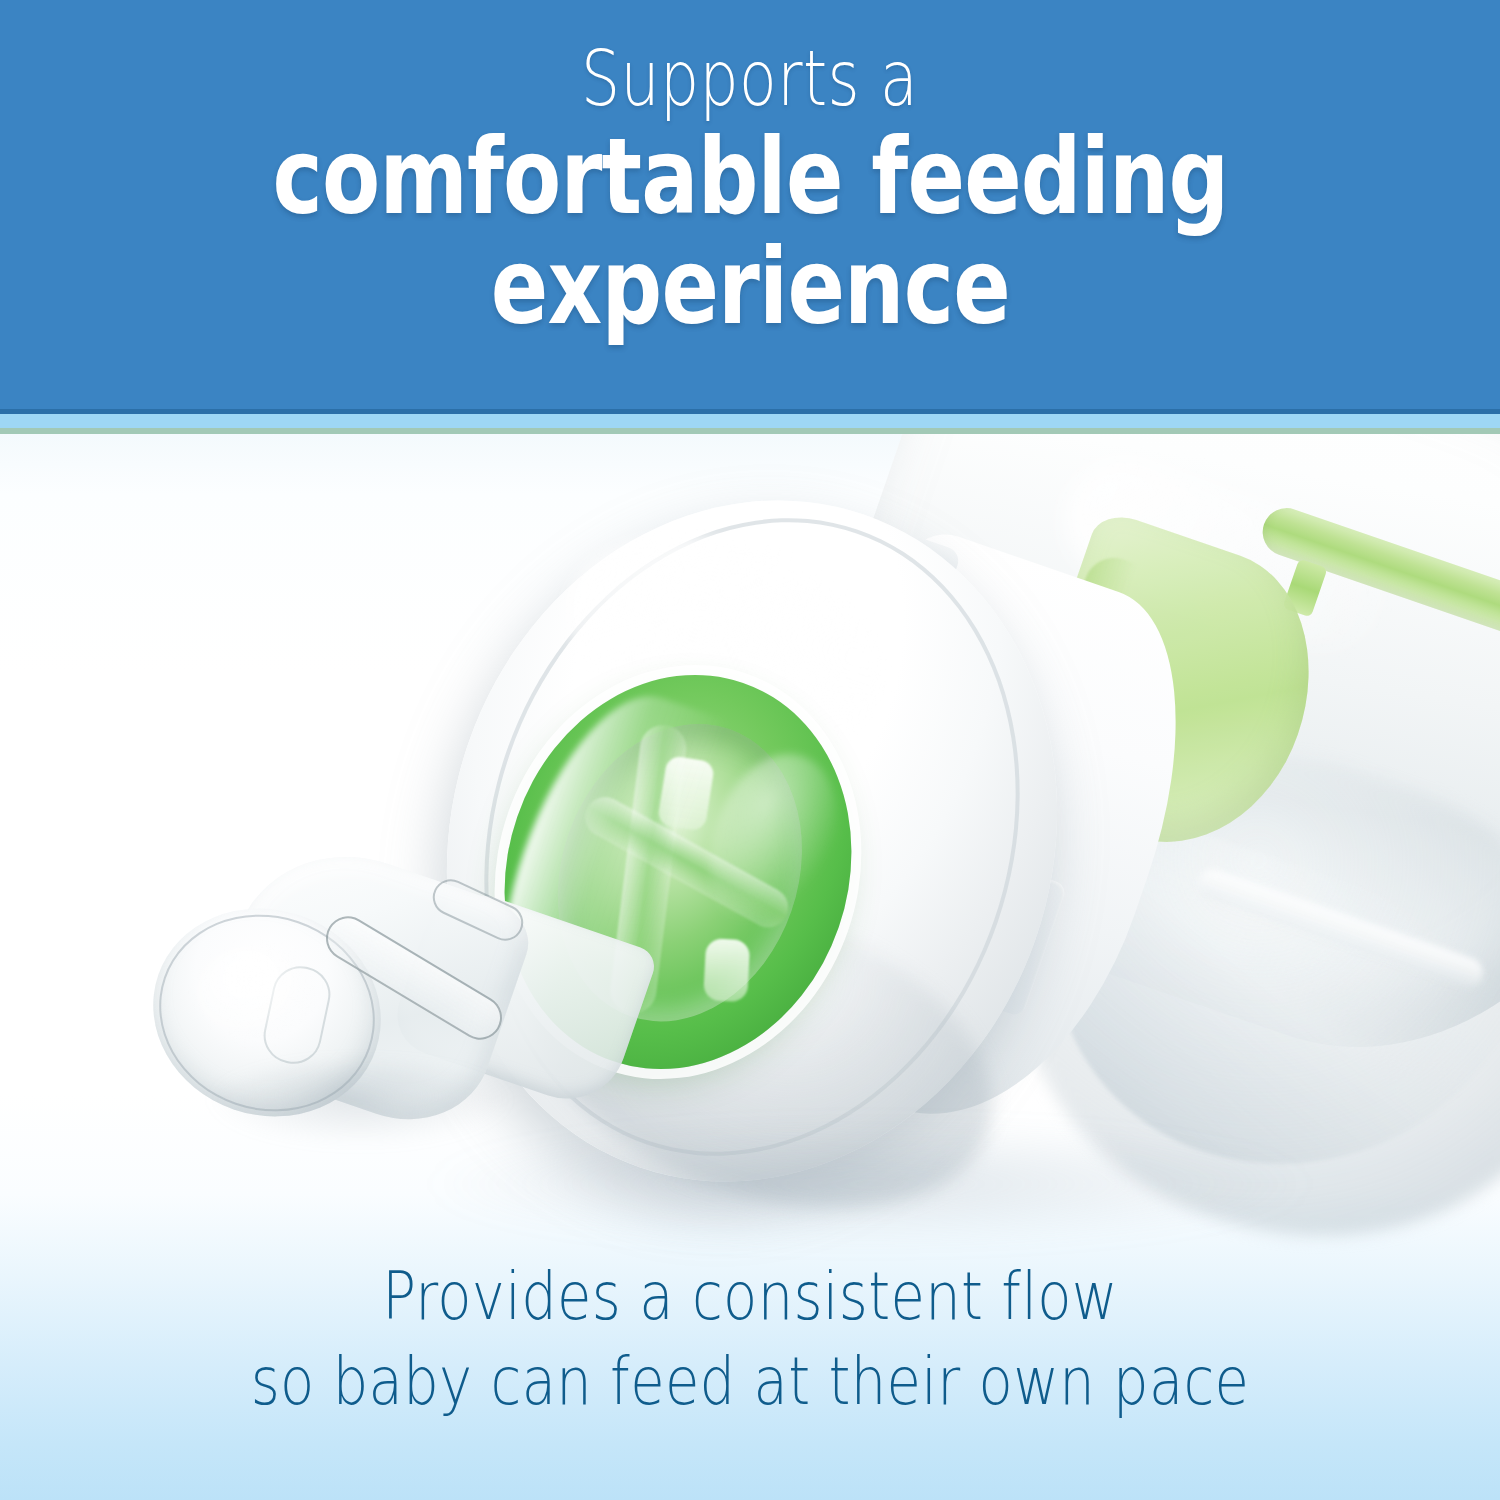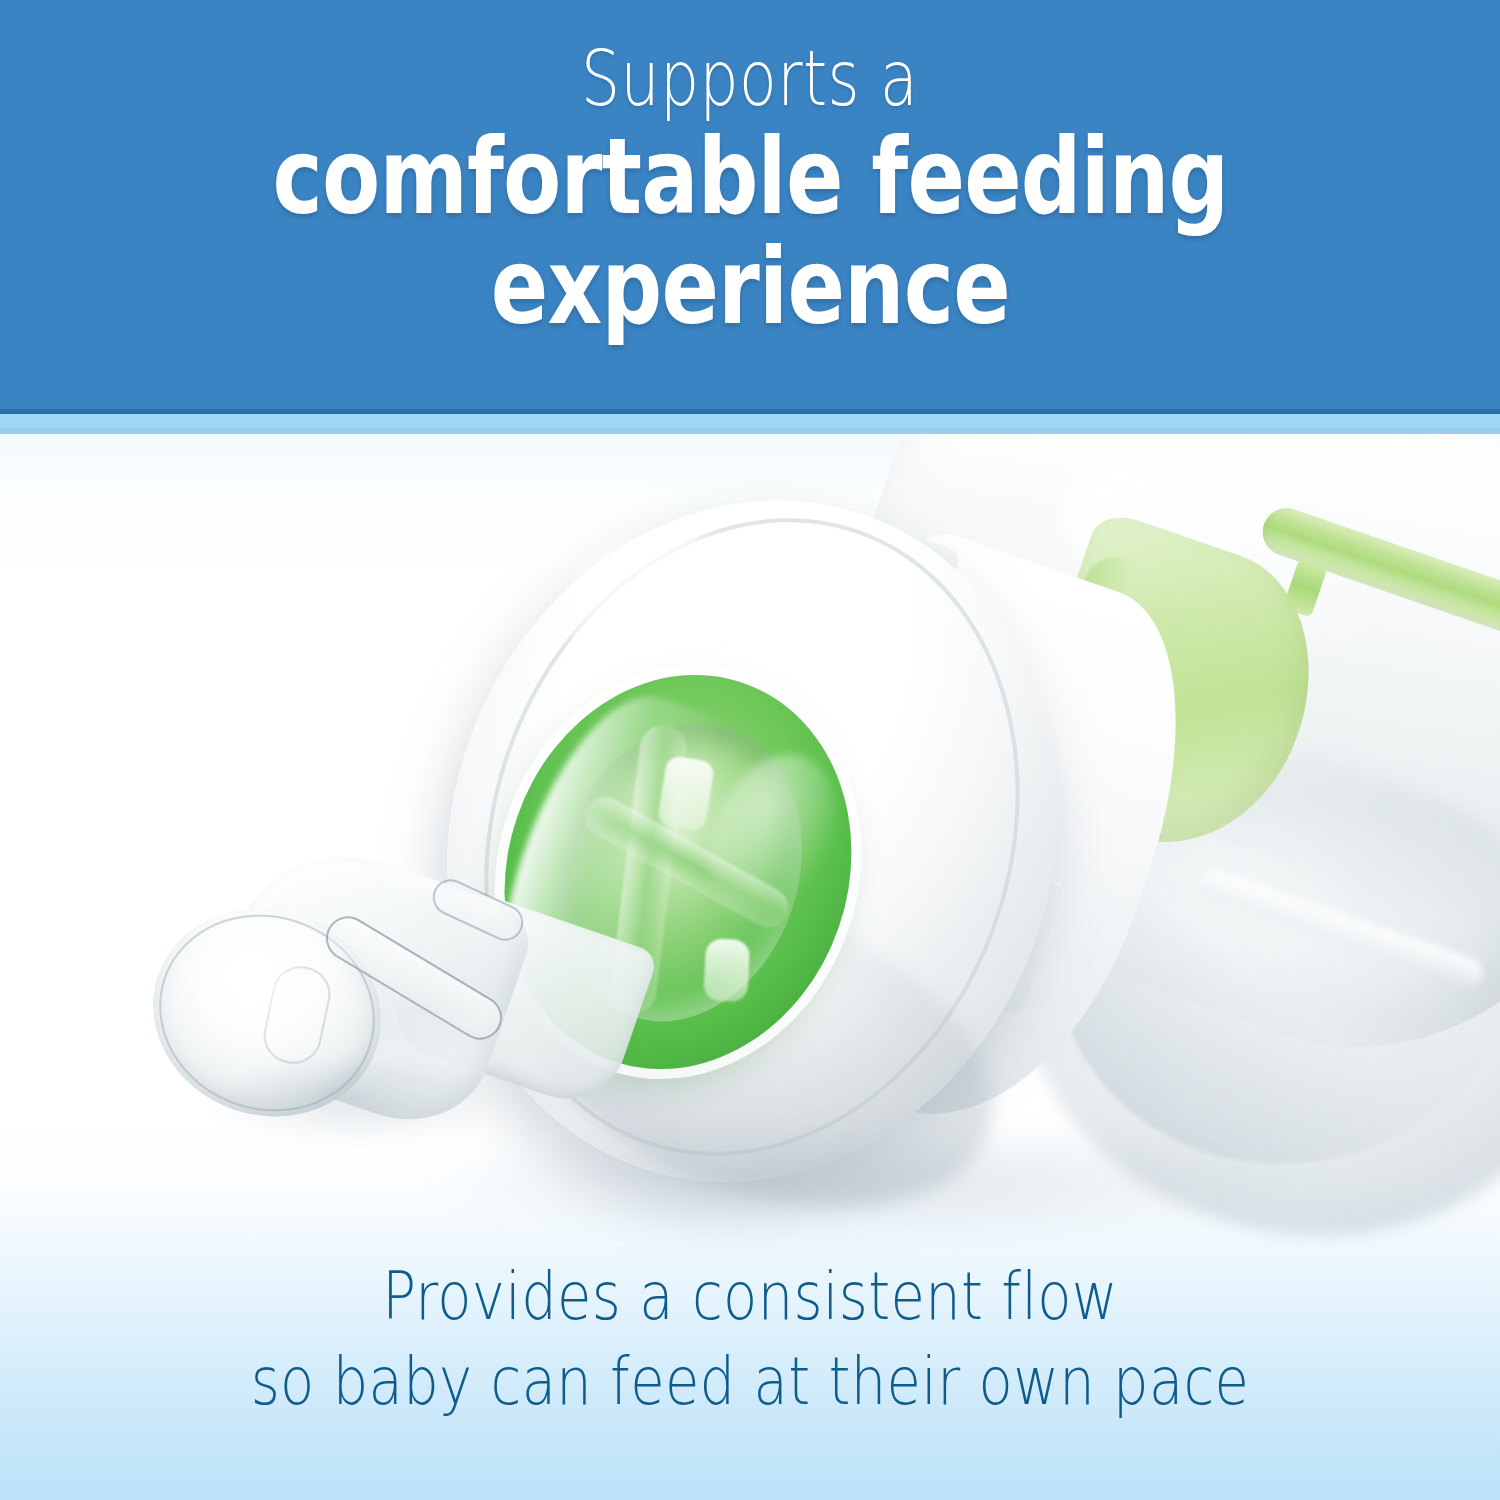--- a/index.html
+++ b/index.html
@@ -11,21 +11,21 @@
     width: 1500px;
     height: 1500px;
     overflow: hidden;
     font-family: "Liberation Sans", sans-serif;
   }
 
   .page {
     position: relative;
     width: 1500px;
     height: 1500px;
-    background: #3b82f6;
+    background: #4d7c0f;
     overflow: hidden;
   }
 
   
   .header-banner {
     position: absolute;
     left: 0;
     top: 0;
     width: 1500px;
     height: 413px;

